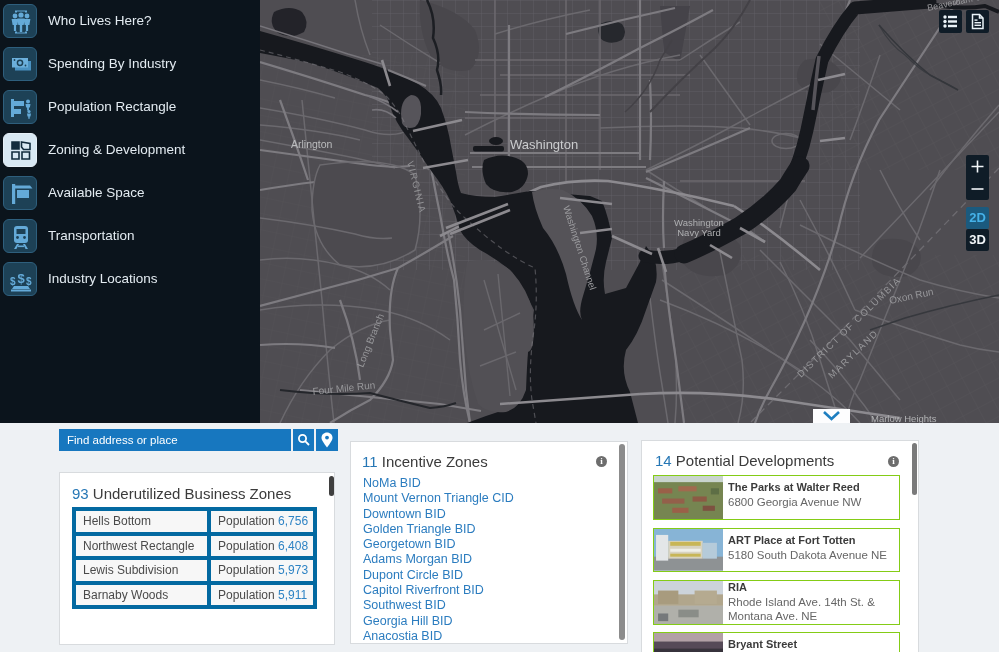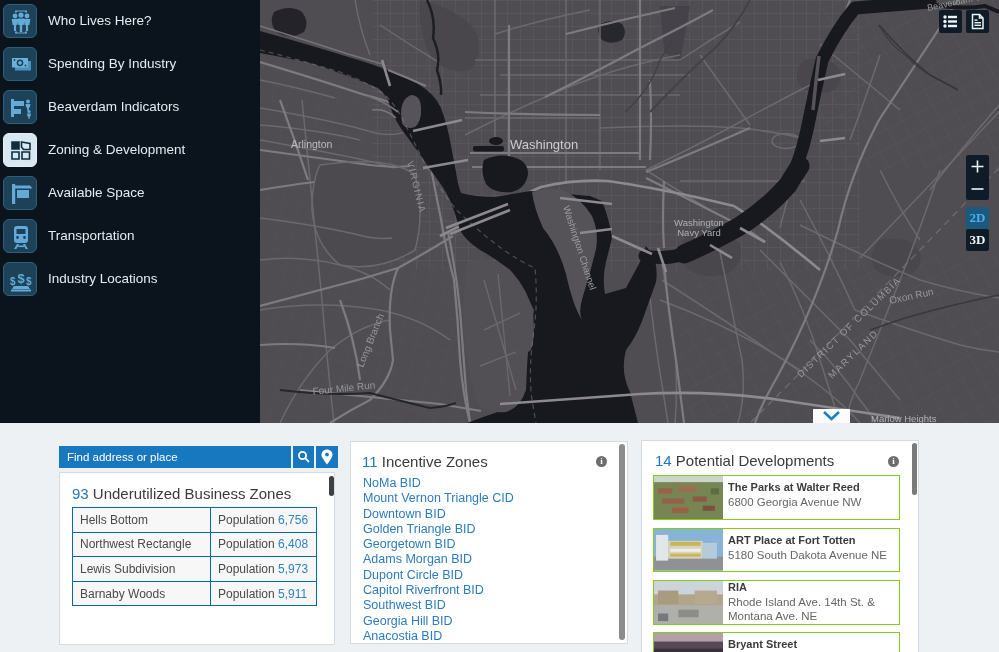--- a/index.html
+++ b/index.html
@@ -8,47 +8,47 @@
   #sidebar { position:absolute; left:0; top:0; width:260px; height:423px; background:#0b141c; }
   .mi { position:absolute; left:3px; width:240px; height:34px; }
   .ic { position:absolute; left:0; top:0; width:34px; height:34px; border-radius:6px;
         background:#1d4156; border:1px solid #2e5f7d; }
   .ic svg { position:absolute; left:0; top:0; }
   .ic.act { background:#d8e8f3; border-color:#e6f0f8; }
   .ml { position:absolute; left:45px; top:0; height:34px; line-height:34px;
         color:#e3ebf1; font-size:13.5px; white-space:nowrap; }
   #map { position:absolute; left:260px; top:0; width:739px; height:423px; background:#4e4c51; }
   
-  .mbtn { position:absolute; background:#0f1c27; border-radius:2px;font-family:Liberation Serif, serif; }
+  .mbtn { position:absolute; background:#0f1c27; border-radius:2px; }
   #btnlist { left:939px; top:10px; width:23px; height:23px; }
   #btndoc  { left:966px; top:10px; width:23px; height:23px; }
   #zoomctl { left:966px; top:155px; width:23px; height:45px; }
   #btn2d { left:966px; top:207px; width:23px; height:22px; background:#1b5a7e;
            color:#45b1e8; font-size:13px; font-weight:bold; text-align:center; line-height:22px; }
   #btn3d { left:966px; top:229px; width:23px; height:22px; background:#0f1c27;
            color:#f0f4f7; font-size:13px; font-weight:bold; text-align:center; line-height:22px; }
   #tab { position:absolute; left:813px; top:409px; width:37px; height:14px; background:#fdfdfe; }
   
   #bottom { position:absolute; left:0; top:423px; width:999px; height:229px; background:#eef1f4; }
-  #search { position:absolute; left:59px; top:446px; width:279px; height:22px; }
+  #search { position:absolute; left:59px; top:429px; width:279px; height:22px; }
   #sinput { position:absolute; left:0; top:0; width:232px; height:22px; background:#1777bf;
             color:#fff; font-size:11.5px; line-height:22px; padding-left:8px; }
   #sbtn1 { position:absolute; left:233.5px; top:0; width:21.5px; height:22px; background:#1777bf; }
   #sbtn2 { position:absolute; left:256.5px; top:0; width:22px; height:22px; background:#1777bf; }
   .panel { position:absolute; background:#fff; border:1px solid #d8dbde; }
   #card1 { left:59px; top:472px; width:276px; height:173px; }
   #p2 { left:350px; top:441px; width:278px; height:203px; }
   #p3 { left:641px; top:440px; width:278px; height:230px; }
   .ptitle { font-size:15px; color:#3b3b3b; white-space:nowrap; }
   .ptitle b { font-weight:normal; color:#2677b5; }
   .info { position:absolute; width:11px; height:11px; border-radius:50%; background:#6d6d6d;
           color:#fff; font-size:9px; font-weight:bold; text-align:center; line-height:11px;
           font-family:"Liberation Serif", serif; }
   #t1 { position:absolute; left:12px; top:34px; width:245px; border-collapse:collapse; }
-  #t1 td { border:1px solid #0369a1; background:#f7f7f7; font-size:12px; color:#4a4a4a;
+  #t1 td { border:4px solid #0369a1; background:#f7f7f7; font-size:12px; color:#4a4a4a;
            height:24.6px; padding:0 0 0 7px; }
   #t1 td.c2 { width:106px; }
   #t1 .n { color:#2e83c4; }
   .lnk { color:#2b7cbf; font-size:12.5px; line-height:15.3px; white-space:nowrap; }
   .dev { position:absolute; left:11px; width:247px; border:1px solid #84cc16; background:#fff; }
   .dev .th { position:absolute; left:0; top:0; width:69px; height:100%; }
   .dev .tt { position:absolute; left:74px; top:5px; font-size:11px; font-weight:bold; color:#3b3b3b; white-space:nowrap; }
   .dev .ad { position:absolute; left:74px; top:19px; font-size:11.5px; color:#666; line-height:14.5px; white-space:nowrap; }
   .sthumb { position:absolute; border-radius:3px; }
 </style>
@@ -286,21 +286,21 @@
             <rect x="7" y="8" width="3" height="18"></rect>
       <rect x="10" y="10" width="10" height="5"></rect>
             <rect x="10" y="18" width="7" height="5"></rect>
       <circle cx="24" cy="10.5" r="2"></circle>
             <path d="M21.5 13h5l-0.6 3.5h-1v3h-1.8v-3h-1z"></path>
       <circle cx="25" cy="20.5" r="1.6"></circle>
             <path d="M23 22.6h4l-0.5 2.8h-0.8v2.4h-1.4v-2.4h-0.8z"></path>
           </g>
     </svg>
       </span>
-      <span class="ml">Beaverdam Indicators</span>
+      <span class="ml">Population Rectangle</span>
   </div>
   <div class="mi" style="top:133px">
     <span class="ic act">
         <svg width="34" height="34" viewBox="0 0 34 34">
       <g fill="#122c3e" stroke="#122c3e" stroke-width="1.6">
         <path d="M8 8h7v7h-7z" fill="#122c3e"></path>
         <path d="M17.5 8 l8.5 1.5 v6 h-6.5 l-2-2.5z" fill="none"></path>
         <path d="M8 18h7v7h-7z" fill="none"></path>
         <path d="M18 18h7.5v7h-7.5z" fill="none"></path>
       </g>

